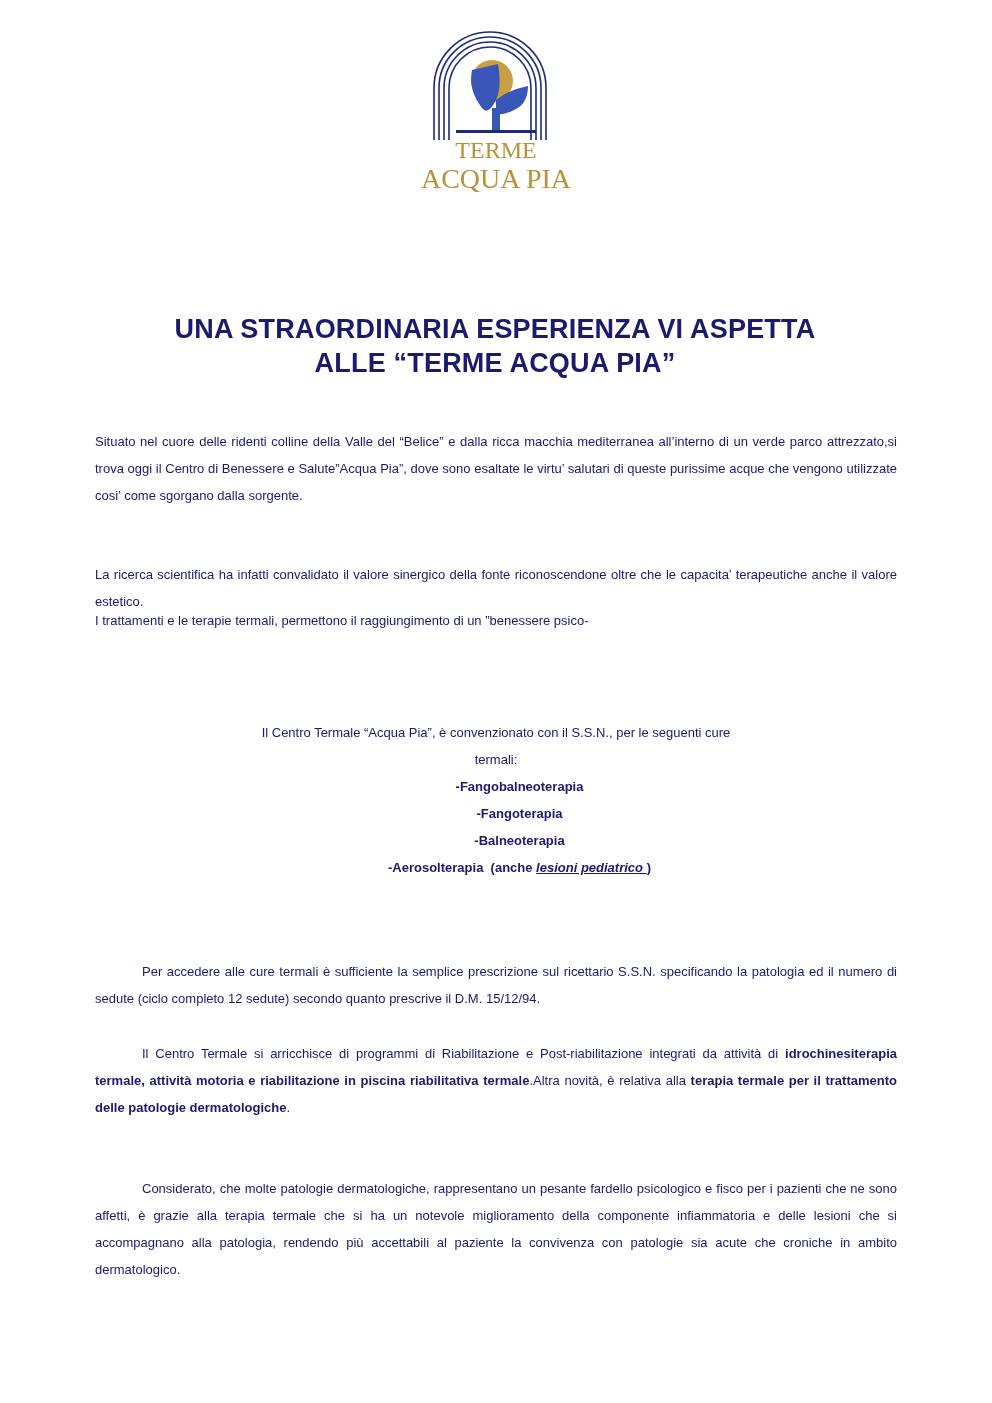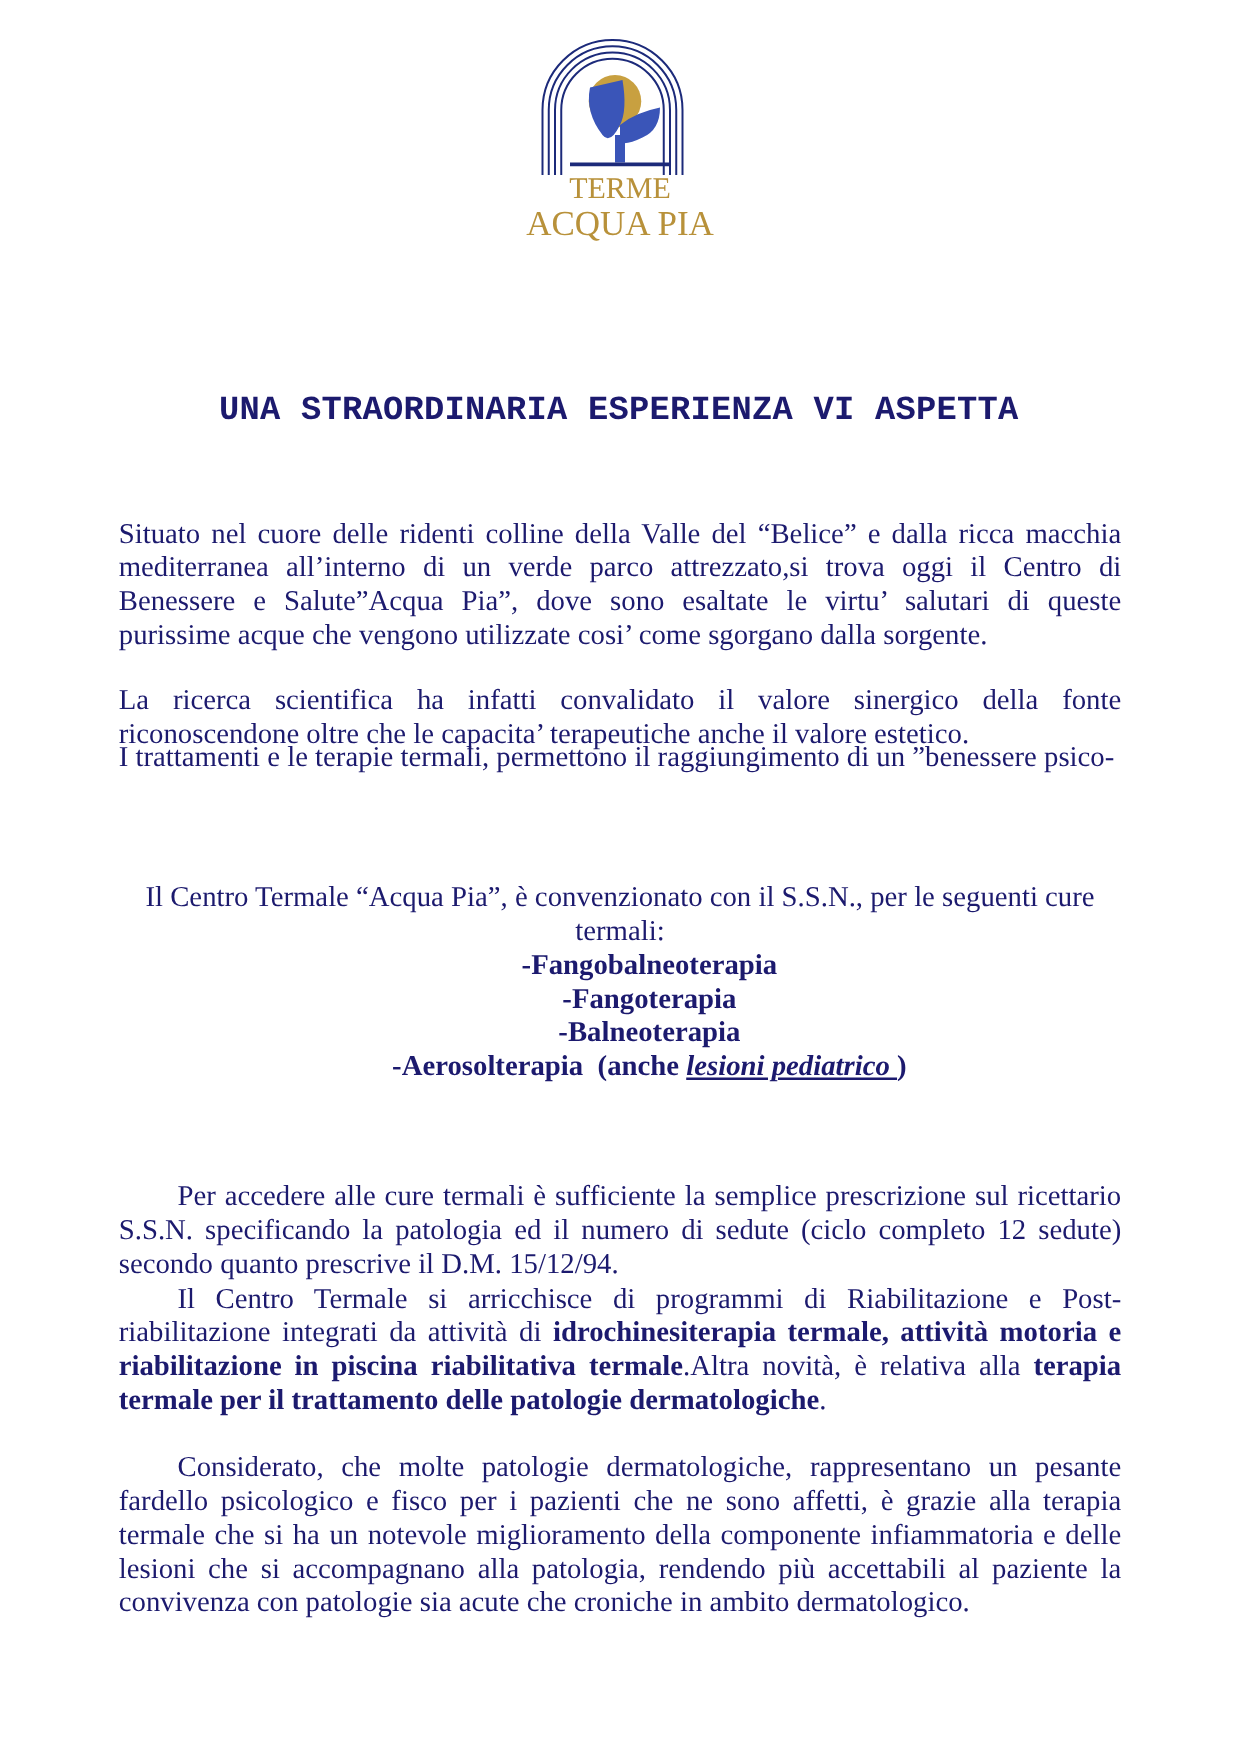--- a/index.html
+++ b/index.html
@@ -2,28 +2,28 @@
 <html><head>
   <meta charset="utf-8">
   <style>
     html, body { margin: 0; padding: 0; background: #ffffff; }
     body { width: 992px; height: 1403px; position: relative; overflow: hidden; }
     .page { position: absolute; left: 0; top: 0; width: 992px; height: 1403px; background: #fff; }
     .logo { position: absolute; left: 410px; top: 28px; width: 180px; height: 172px; }
     .title {
       position: absolute; left: 90px; width: 810px; top: 312px;
       text-align: center; color: #1c1a6e;
-      font-family: Liberation Mono, monospace;
+      font-family: Liberation Sans, sans-serif;
       font-weight: bold; font-size: 27px; line-height: 34px; letter-spacing: 0.2px;
     }
     .body-text {
       position: absolute; left: 95px; width: 802px;
       color: #1c1a6e;
-      font-family: Liberation Serif, serif;
-      font-size: 23px; line-height: 27px;
+      font-family: Liberation Sans, sans-serif;
+      font-size: 13px; line-height: 27px; margin-top: 15px;
     }
     .justify { text-align: justify; text-align-last: left; }
     .indent { text-indent: 47px; }
     .b { font-weight: bold; }
     .cure-list { list-style: none; margin: 0; padding: 0 0 0 47px; }
     .cure-list li { font-weight: bold; line-height: 27px; }
     .link { font-style: italic; text-decoration: underline; color: #1c1a6e; cursor: pointer; }
   </style>
 </head>
 <body>
@@ -43,20 +43,21 @@
       <path d="M86 72 Q98 62 118 58 Q118 76 104 82 Q92 88 86 86 Z"></path>
       <rect x="82" y="80" width="8" height="22"></rect>
     </g>
     <rect x="46" y="102" width="80" height="3" fill="#1c2a7a"></rect>
     <text x="86" y="130" text-anchor="middle" fill="#b8913a" font-family="Liberation Serif, serif" font-size="24">TERME</text>
     <text x="86" y="160" text-anchor="middle" fill="#b8913a" font-family="Liberation Serif, serif" font-size="28">ACQUA PIA</text>
   </svg>
 
   <div class="title">
     <div>UNA STRAORDINARIA ESPERIENZA VI ASPETTA</div>
+    <div>ALLE “TERME ACQUA PIA”</div>
   </div>
 
   <div class="body-text justify" style="top: 413px;">Situato nel cuore delle ridenti colline della Valle del “Belice” e dalla ricca macchia mediterranea all’interno di un verde parco attrezzato,si trova oggi il Centro di Benessere e Salute”Acqua Pia”, dove sono esaltate le virtu’ salutari di queste purissime acque che vengono utilizzate cosi’ come sgorgano dalla sorgente.</div>
 
   <div class="body-text justify" style="top: 546px;">La ricerca scientifica ha infatti convalidato il valore sinergico della fonte riconoscendone oltre che le capacita’ terapeutiche anche il valore estetico.</div>
 
   <div class="body-text" style="top: 592px;">
     <div>I trattamenti e le terapie termali, permettono il raggiungimento di un ”benessere psico-</div>
   </div>
 

